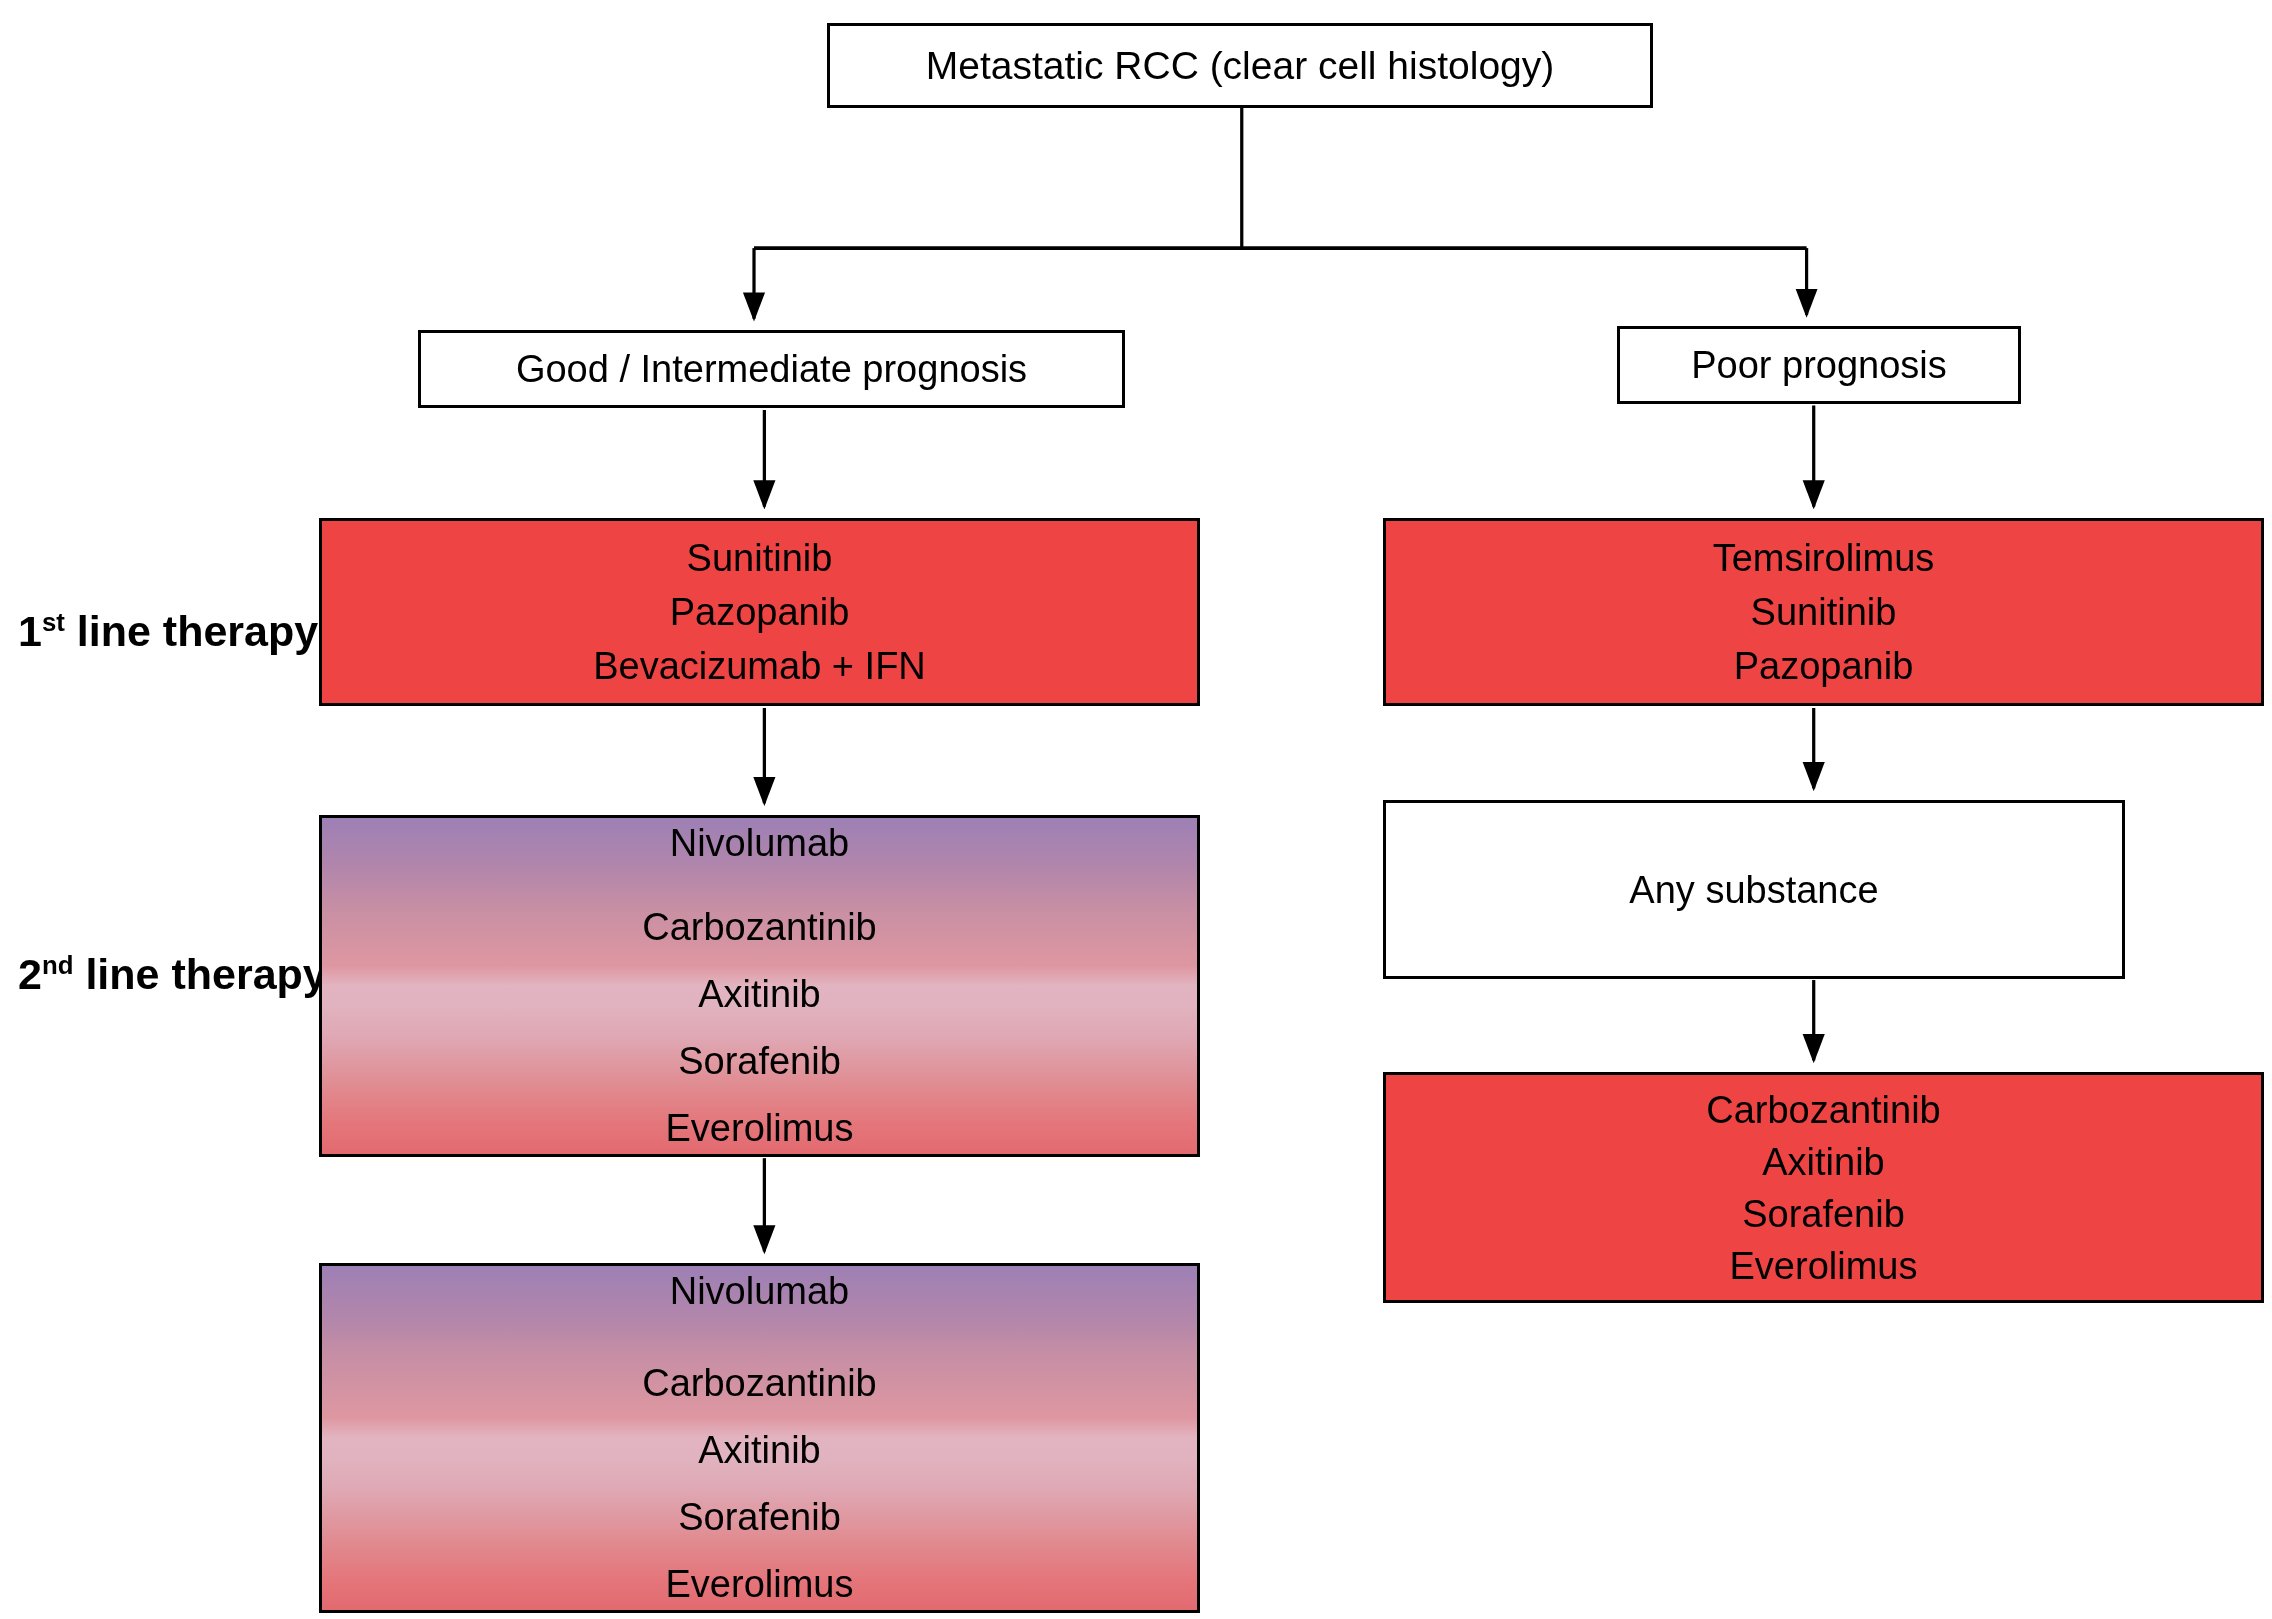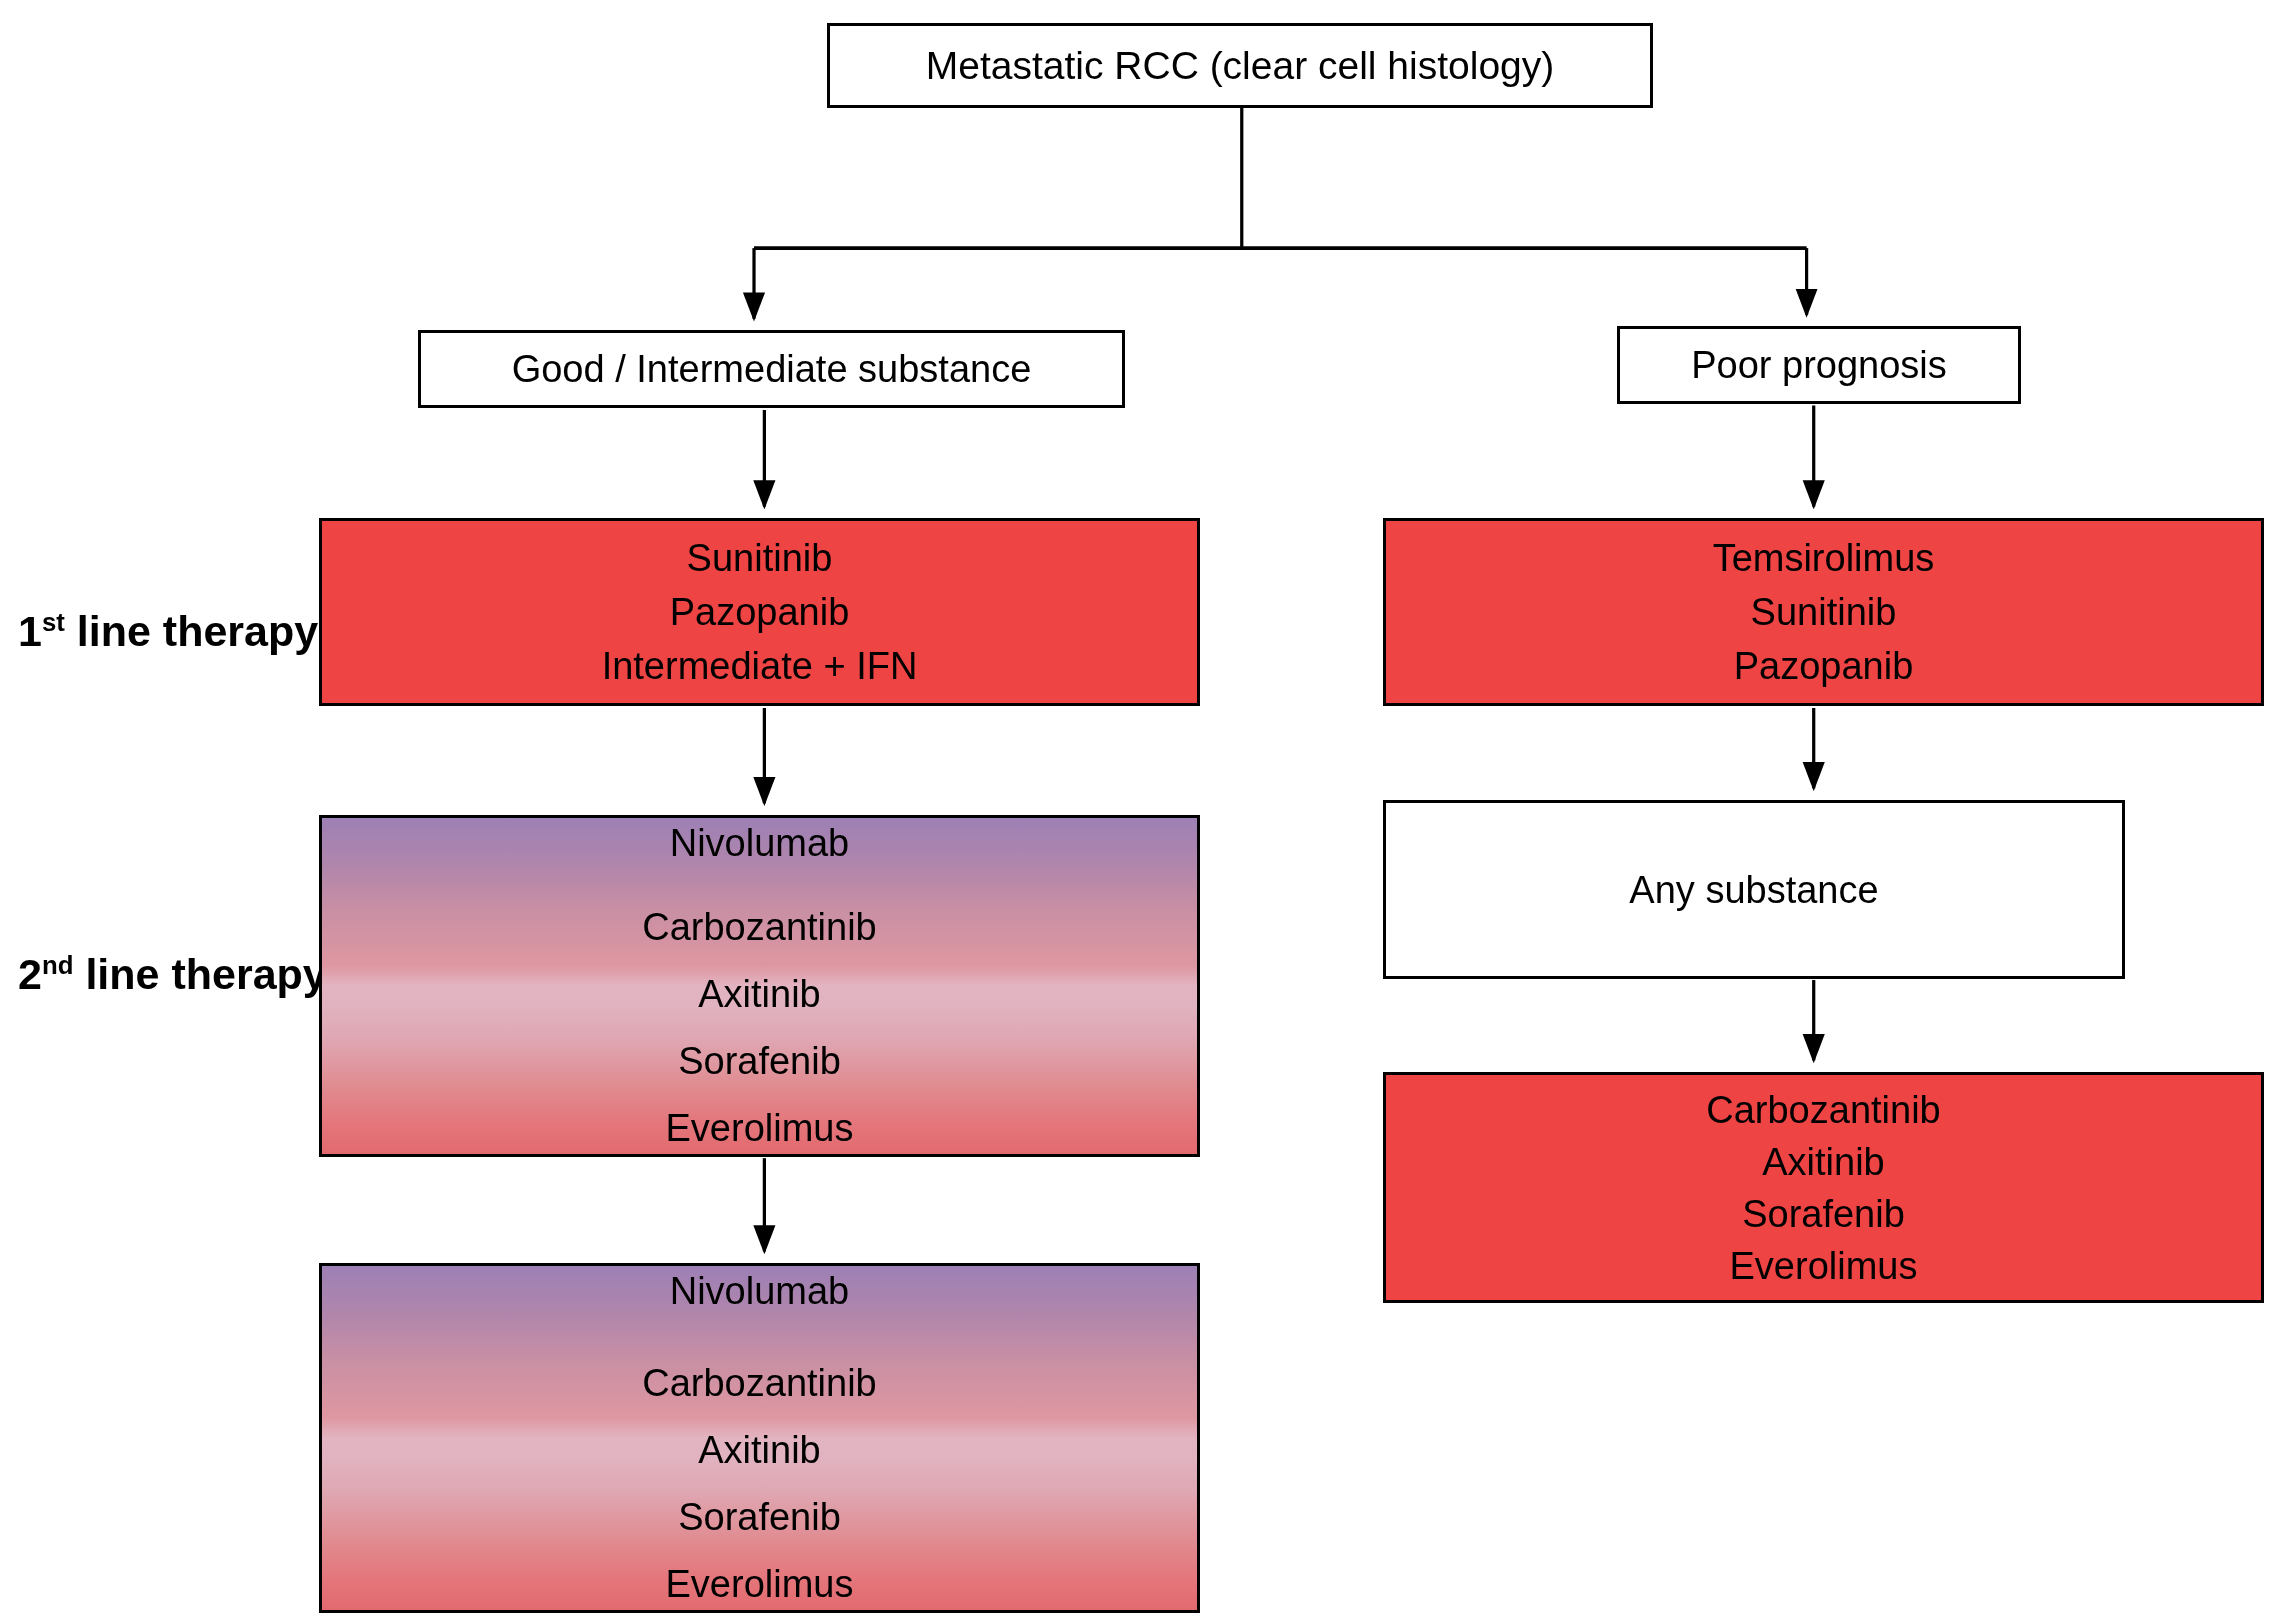--- a/index.html
+++ b/index.html
@@ -118,37 +118,37 @@
     <line x1="2800" y1="1093" x2="2800" y2="1217" stroke="#000000" stroke-width="5" marker-end="url(#ah)"></line>
 
     <line x1="2800" y1="1513" x2="2800" y2="1637" stroke="#000000" stroke-width="5" marker-end="url(#ah)"></line>
   </svg>
 
   <div class="box root-box">
     <span class="line">Metastatic RCC (clear cell histology)</span>
   </div>
 
   <div class="box branch-box good-box">
-    <span class="line">Good / Intermediate substance</span>
+    <span class="line">Good / Intermediate prognosis</span>
   </div>
   <div class="box branch-box poor-box">
     <span class="line">Poor prognosis</span>
   </div>
 
   <div class="row-label rl1">
     <span>1</span><sup>st</sup><span> line therapy</span>
   </div>
   <div class="row-label rl2">
     <span>2</span><sup>nd</sup><span> line therapy</span>
   </div>
 
   <div class="box pink l1-box">
     <span class="line">Sunitinib</span>
     <span class="line">Pazopanib</span>
-    <span class="line">Intermediate + IFN</span>
+    <span class="line">Bevacizumab + IFN</span>
   </div>
 
   <div class="box grad l2-box">
     <span class="line">Nivolumab</span>
     <span class="gap-spacer"></span>
     <span class="line">Carbozantinib</span>
     <span class="line">Axitinib</span>
     <span class="line">Sorafenib</span>
     <span class="line">Everolimus</span>
   </div>

